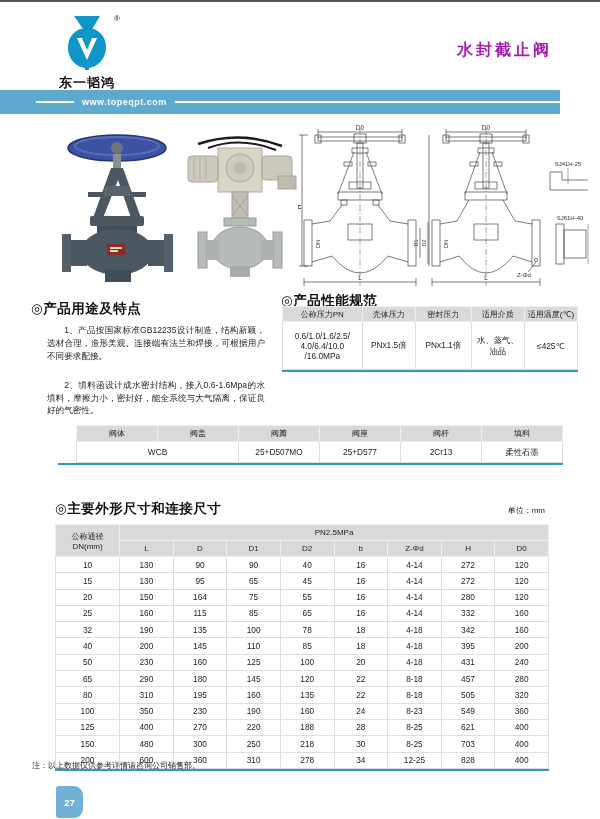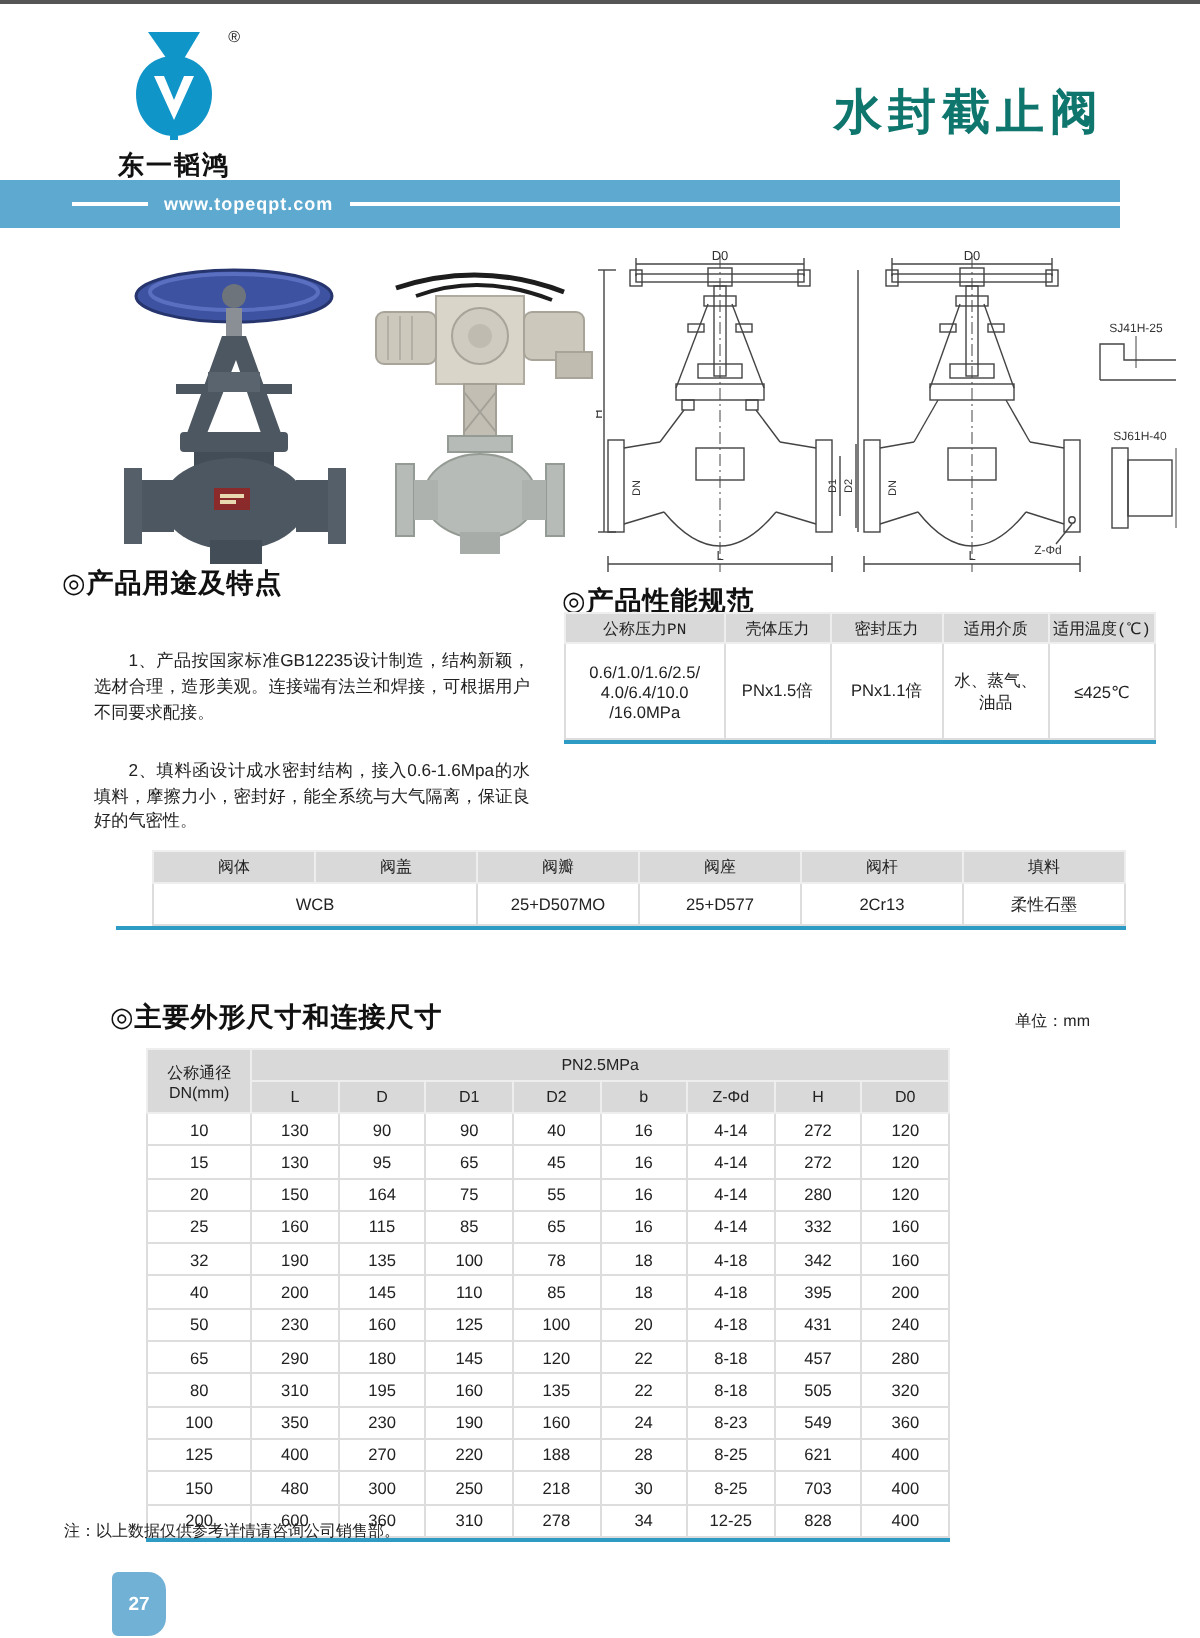--- a/index.html
+++ b/index.html
@@ -6,21 +6,21 @@
   .page{
     position:relative;width:600px;height:819px;margin:0 auto;background:#fff;
     font-family:"Liberation Sans","DejaVu Sans",sans-serif;color:#1a1a1a;
     overflow:hidden;border-top:2px solid #555;border-bottom:1px solid #bbb;
   }
   
   .logo-block{position:absolute;left:52px;top:12px;width:70px;text-align:center;}
   .logo-mark{display:block;margin:0 auto;}
   .logo-reg{position:absolute;right:2px;top:0;font-size:8px;color:#222;}
   .logo-text{font-size:13px;font-weight:bold;letter-spacing:1px;margin-top:2px;color:#111;}
-  .doc-title{position:absolute;right:48px;top:38px;font-size:24px;font-weight:bold;letter-spacing:3px;color:#0f766e;}
+  .doc-title{position:absolute;right:48px;top:38px;font-size:16px;font-weight:bold;letter-spacing:3px;color:#a21caf;}
   
   .banner{position:absolute;left:0;top:88px;width:560px;height:24px;background:#5da9cf;display:flex;align-items:center;}
   .banner-dash{height:2px;background:#fff;}
   .banner-dash.left{width:38px;margin-left:36px;}
   .banner-dash.right{flex:1;margin-right:0;}
   .banner-text{color:#fff;font-size:9px;font-weight:bold;padding:0 8px;letter-spacing:.5px;white-space:nowrap;}
   
   .img-row{position:absolute;left:0;top:120px;width:600px;height:170px;}
   .photo,.drawing{position:absolute;}
   
@@ -28,27 +28,27 @@
   
   .features{position:absolute;left:31px;top:306px;width:250px;font-size:8.6px;line-height:1.5;text-align:justify;color:#222;}
   .features p{margin:16px;text-indent:2em;}
   
   table{border-collapse:collapse;width:100%;table-layout:fixed;}
   th,td{text-align:center;vertical-align:middle;padding:0;font-weight:normal;}
   thead th{background:#d9d9d9;border:1px solid #eee;font-size:8px;color:#222;}
   tbody td{border:1px solid #ddd;font-size:8.3px;background:#fff;color:#222;}
   .tbl-wrap{border-bottom:2px solid #2e9bc5;}
   .perf-tbl{position:absolute;left:282px;top:304px;width:296px;}
-  .perf-tbl thead th{height:14px;font-family:Liberation Mono, monospace;}
+  .perf-tbl thead th{height:14px;}
   .perf-tbl tbody td{height:47px;}
   .pre{white-space:pre-line;}
   .mat-tbl{position:absolute;left:58px;top:423px;width:487px;padding-left:18px;}
   .mat-tbl thead th{height:15px;}
   .mat-tbl tbody td{height:20px;}
-  .dim-tbl{position:absolute;left:73px;top:522px;width:402px;}
+  .dim-tbl{position:absolute;left:55px;top:522px;width:494px;}
   .dim-tbl thead th{height:15px;}
   .dim-tbl tbody td{height:15.3px;line-height:1;}
   .unit-label{position:absolute;right:55px;top:503px;font-size:8px;color:#222;}
   .note{position:absolute;left:32px;top:758px;font-size:8px;color:#222;}
   
   .page-badge{position:absolute;left:56px;top:784px;width:27px;height:32px;background:#72b1d6;
     border-radius:3px 9px 9px 3px;color:#fff;font-size:9.5px;font-weight:bold;
     display:flex;align-items:center;justify-content:center;}
 </style>
 </head>
@@ -221,21 +221,21 @@
       <text x="58" y="6" font-size="6.5" text-anchor="middle" fill="#333">D0</text>
       <text x="-3" y="80" font-size="6.5" fill="#333" transform="rotate(-90 0 80)" text-anchor="middle">H</text>
       <text x="20" y="120" font-size="5.5" fill="#333" transform="rotate(-90 20 120)" text-anchor="middle">DN</text>
       <text x="140" y="42" font-size="6" text-anchor="middle" fill="#333">SJ41H-25</text>
       <text x="142" y="96" font-size="6" text-anchor="middle" fill="#333">SJ61H-40</text>
       <text x="96" y="153" font-size="6" text-anchor="middle" fill="#333">Z-Φd</text>
       <text x="58" y="156" font-size="6.5" text-anchor="middle" fill="#333">L</text>
     </svg>
   </div>
 
-  <div class="sec-head" style="left:31px;top:281px">◎产品用途及特点</div>
+  <div class="sec-head" style="left:31px;top:298px">◎产品用途及特点</div>
   <div class="features">
     <p>1、产品按国家标准GB12235设计制造，结构新颖，选材合理，造形美观。连接端有法兰和焊接，可根据用户不同要求配接。</p>
     <p>2、填料函设计成水密封结构，接入0.6-1.6Mpa的水填料，摩擦力小，密封好，能全系统与大气隔离，保证良好的气密性。</p>
   </div>
 
   <div class="sec-head" style="left:281px;top:290px">◎产品性能规范</div>
   <div class="perf-tbl tbl-wrap">
     <table>
       <colgroup>
           <col style="width:27%">

